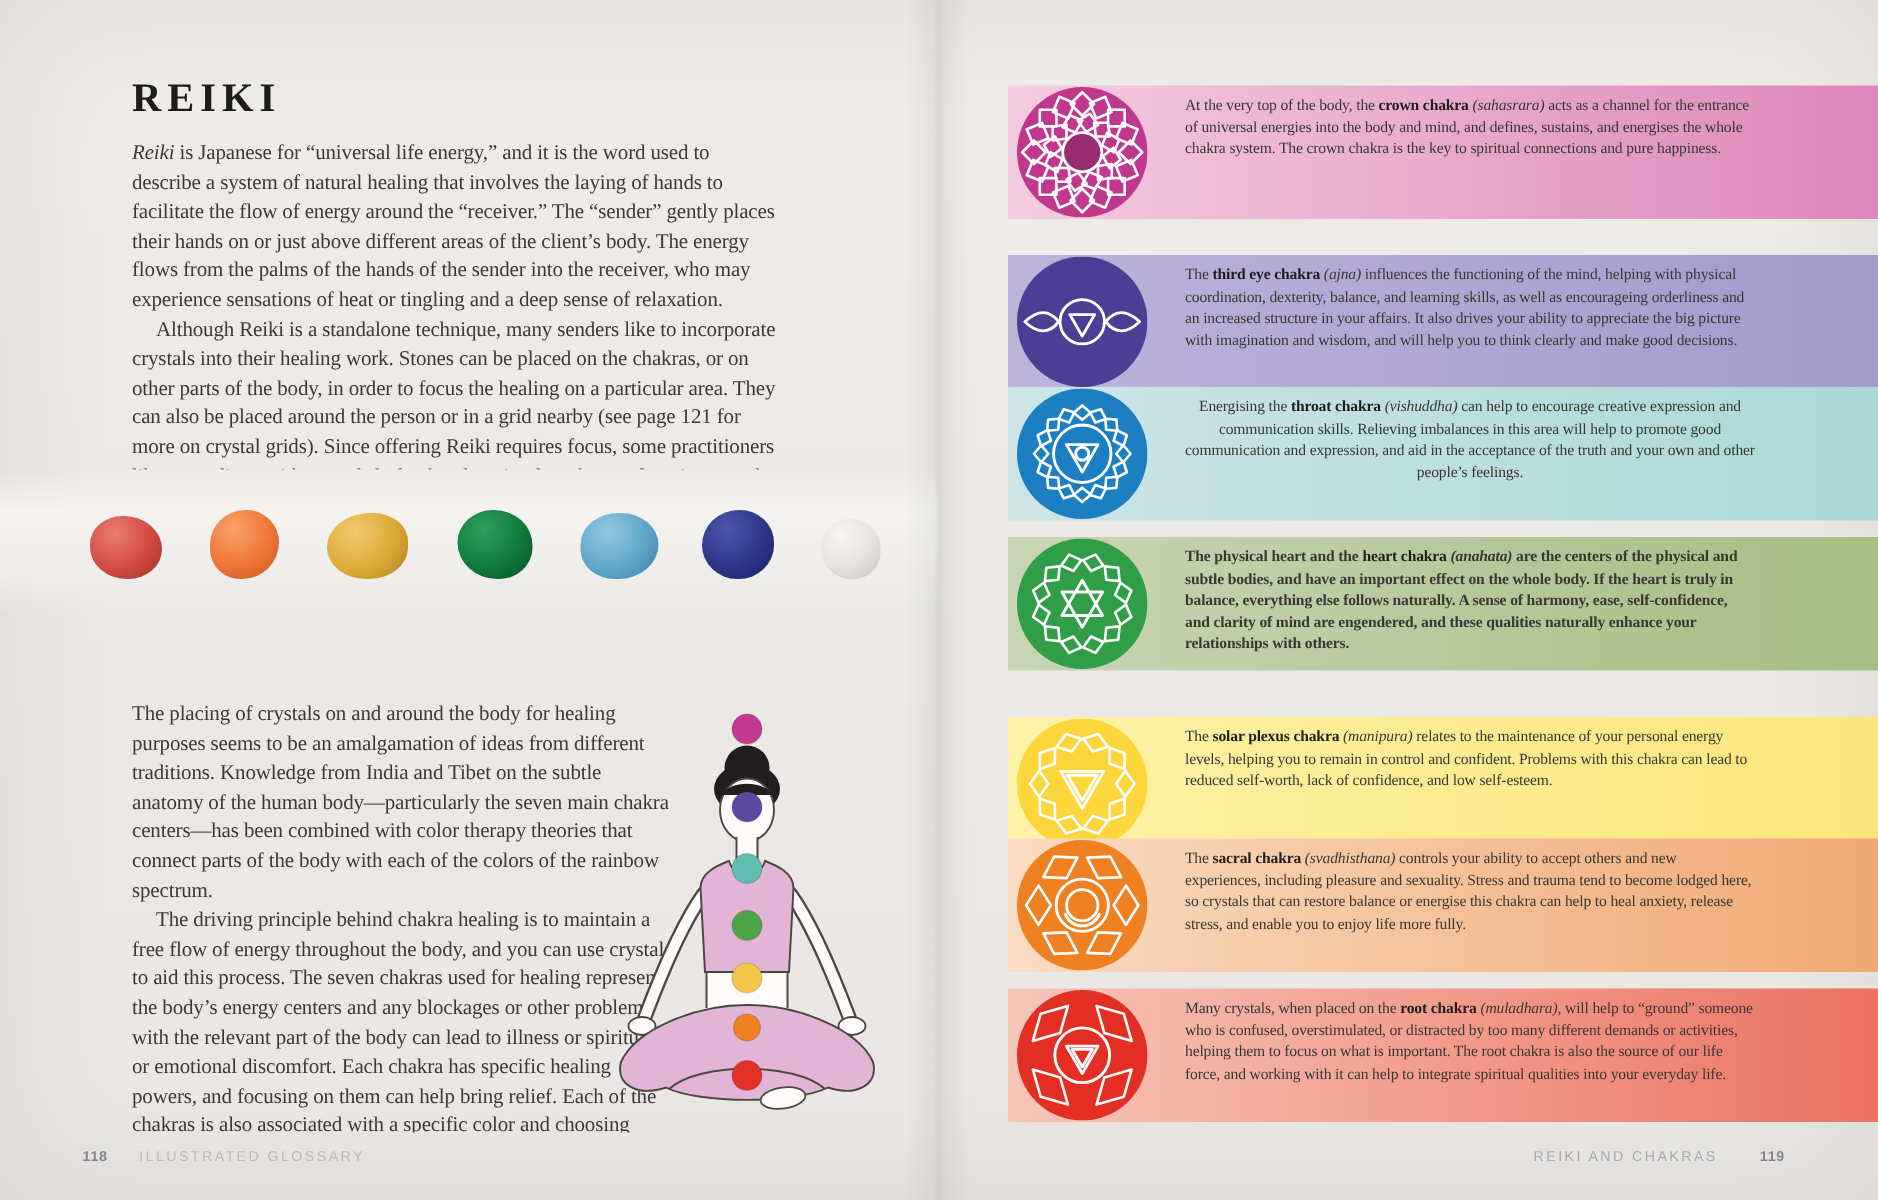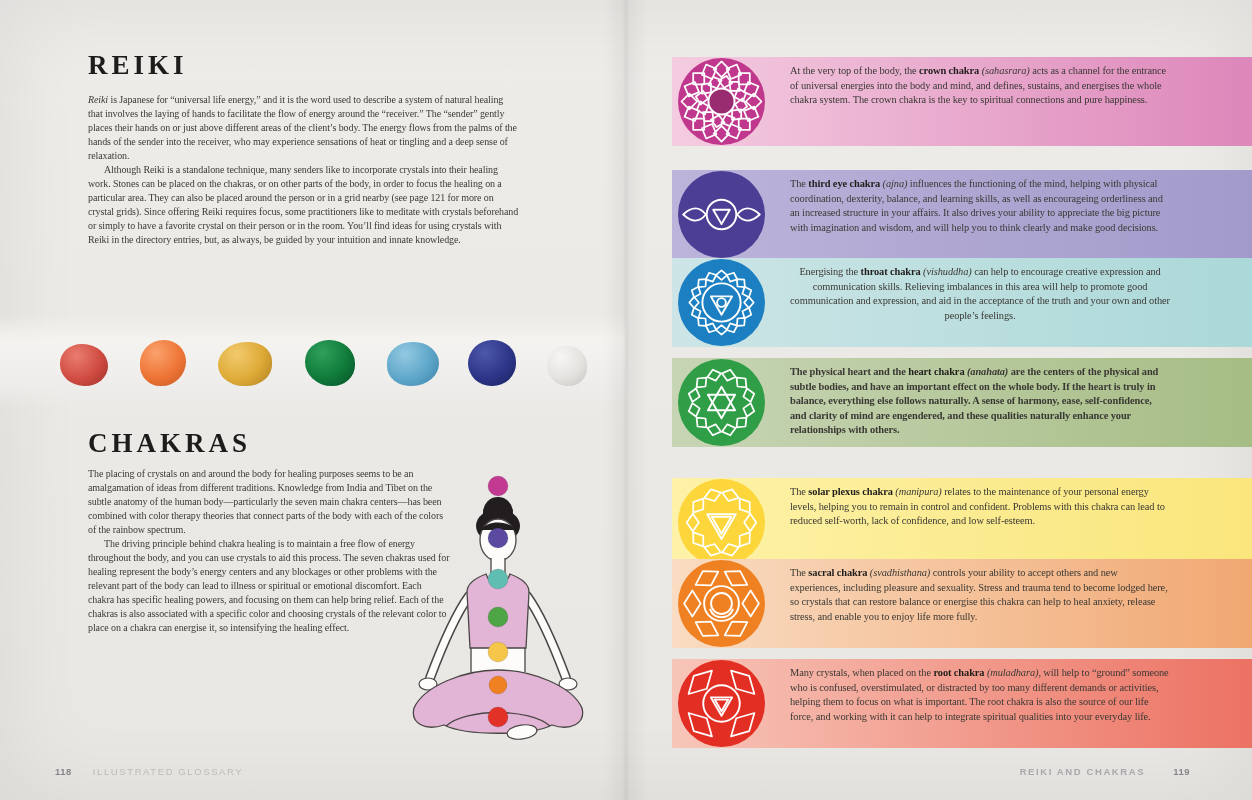--- a/index.html
+++ b/index.html
@@ -19,21 +19,21 @@
   }
   
   .page-left{position:absolute;left:0;top:0;width:626px;height:800px;padding-left:20px;}
   .page-title{
     position:absolute;margin:0;font-weight:700;color:#1d1c1a;
     font-size:27px;letter-spacing:4px;font-family:"Liberation Serif",serif;
   }
   #reiki-title{left:88px;top:50px;}
   #chakras-title{left:88px;top:428px;}
   .bodytext{
-    position:absolute;color:#3c3a37;font-size:10px;line-height:1.4;
+    position:absolute;color:#3c3a37;font-size:14px;line-height:1.4;
     letter-spacing:-0.1px;
   }
   .bodytext p{margin:0;}
   .bodytext p.indent{text-indent:16px;}
   #reiki-text{left:88px;top:93px;width:432px;height:220px;overflow:hidden;}
   #chakras-text{left:88px;top:467px;width:362px;height:288px;overflow:hidden;}
   
   .photo-strip{
     position:absolute;left:0;top:314px;width:626px;height:96px;
     background:linear-gradient(180deg,rgba(250,249,247,0) 0%,#f4f3f0 28%,#eeedeb 72%,rgba(248,247,245,0) 100%);
@@ -73,21 +73,21 @@
   .row-text i.sk{font-style:italic;}
   
   .footer{
     position:absolute;top:766px;font-family:"Liberation Sans",sans-serif;
     font-size:9.5px;letter-spacing:1.6px;white-space:nowrap;
   }
   #footer-left{left:55px;}
   #footer-right{right:62px;text-align:right;}
   .pagenum{color:#87858b;font-weight:700;letter-spacing:0.5px;}
   .section-label{color:#bdbbb8;margin:0 0 0 21px;}
-  #footer-right .section-label{margin:0 28px 0 0;color:#aaa8ad;font-weight:bold;}
+  #footer-right .section-label{margin:0 28px 0 0;color:#aaa8ad;}
 </style>
 </head>
 <body>
 
 <div class="spread">
 
   <div class="page-left">
     <h1 class="page-title" id="reiki-title">REIKI</h1>
 
     <div class="bodytext" id="reiki-text">
@@ -98,21 +98,20 @@
     <div class="photo-strip">
       <div class="stone" style="background: radial-gradient(circle at 35% 28%, rgb(234, 125, 112), rgb(208, 75, 65) 55%, rgb(156, 47, 42));"></div>
       <div class="stone" style="background: radial-gradient(circle at 35% 28%, rgb(250, 162, 108), rgb(238, 117, 54) 55%, rgb(195, 87, 30));"></div>
       <div class="stone" style="background: radial-gradient(circle at 35% 28%, rgb(242, 202, 110), rgb(221, 170, 54) 55%, rgb(173, 125, 34));"></div>
       <div class="stone" style="background: radial-gradient(circle at 35% 28%, rgb(47, 160, 92), rgb(16, 122, 58) 55%, rgb(6, 79, 40));"></div>
       <div class="stone" style="background: radial-gradient(circle at 35% 28%, rgb(147, 201, 225), rgb(94, 166, 201) 55%, rgb(59, 127, 166));"></div>
       <div class="stone" style="background: radial-gradient(circle at 35% 28%, rgb(77, 88, 171), rgb(45, 53, 136) 55%, rgb(26, 32, 96));"></div>
       <div class="stone" style="background: radial-gradient(circle at 35% 28%, rgb(247, 246, 244), rgb(228, 226, 223) 55%, rgb(198, 196, 193));"></div>
     </div>
 
-    <h1 class="page-title" id="chakras-title">CHAKRAS</h1>
 
     <div class="bodytext" id="chakras-text">
       <p>The placing of crystals on and around the body for healing purposes seems to be an amalgamation of ideas from different traditions. Knowledge from India and Tibet on the subtle anatomy of the human body—particularly the seven main chakra centers—has been combined with color therapy theories that connect parts of the body with each of the colors of the rainbow spectrum.</p>
       <p class="indent">The driving principle behind chakra healing is to maintain a free flow of energy throughout the body, and you can use crystals to aid this process. The seven chakras used for healing represent the body’s energy centers and any blockages or other problems with the relevant part of the body can lead to illness or spiritual or emotional discomfort. Each chakra has specific healing powers, and focusing on them can help bring relief. Each of the chakras is also associated with a specific color and choosing crystals of the relevant color to place on a chakra can energise it, so intensifying the healing effect.</p>
     </div>
 
     <svg class="figure" viewBox="0 0 224 302">
 
       <circle cx="108" cy="66" r="15" fill="#221e1f"></circle>
       <ellipse cx="108" cy="80" rx="22" ry="17" fill="#221e1f"></ellipse>

